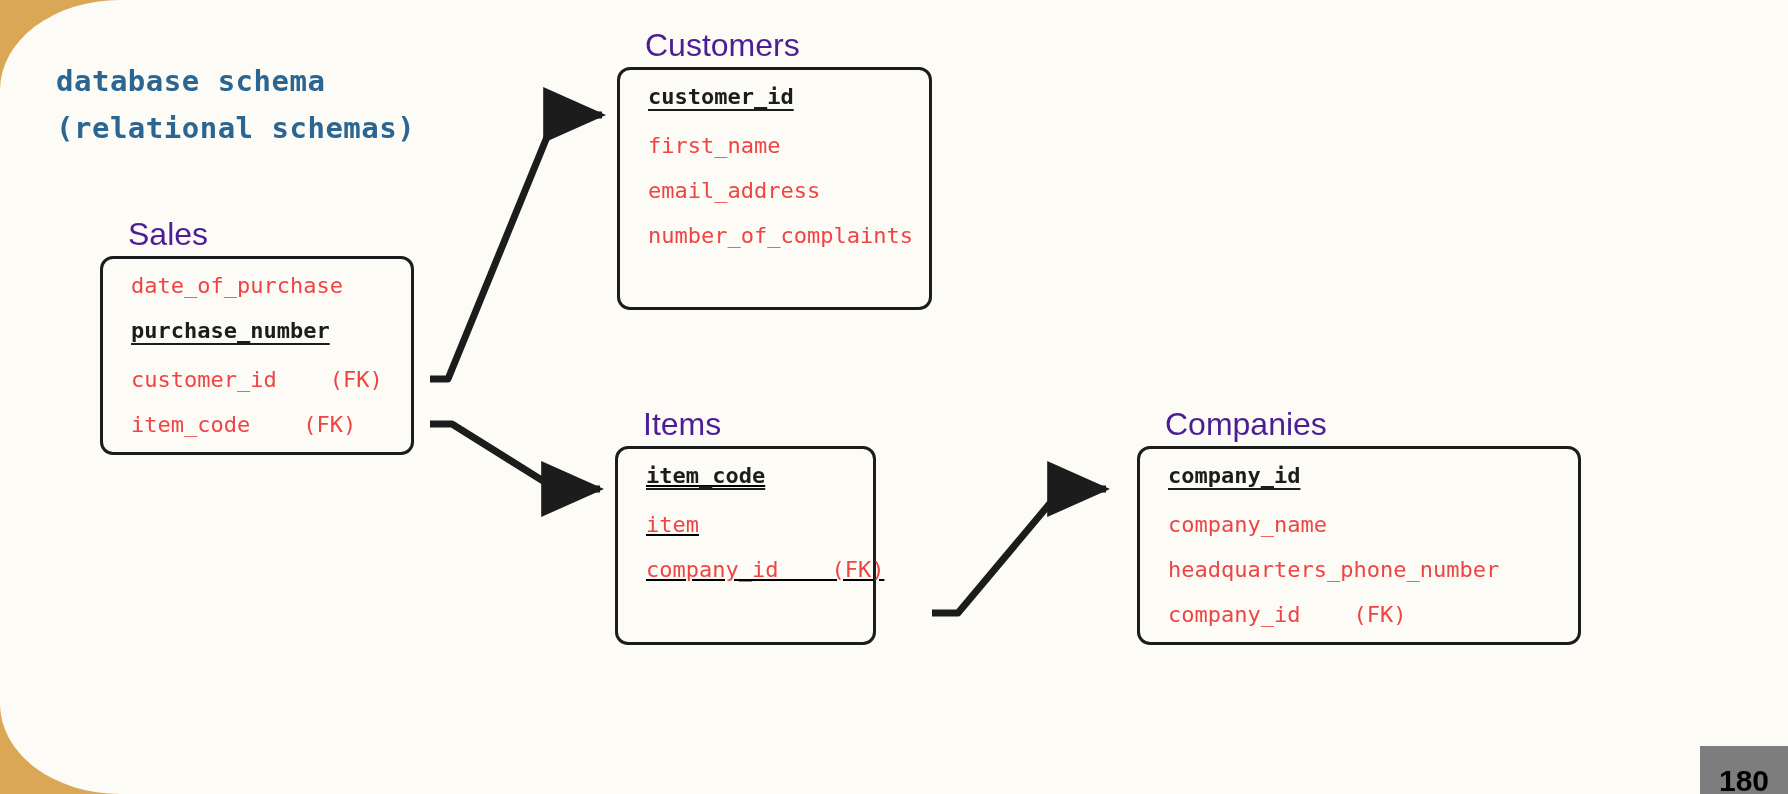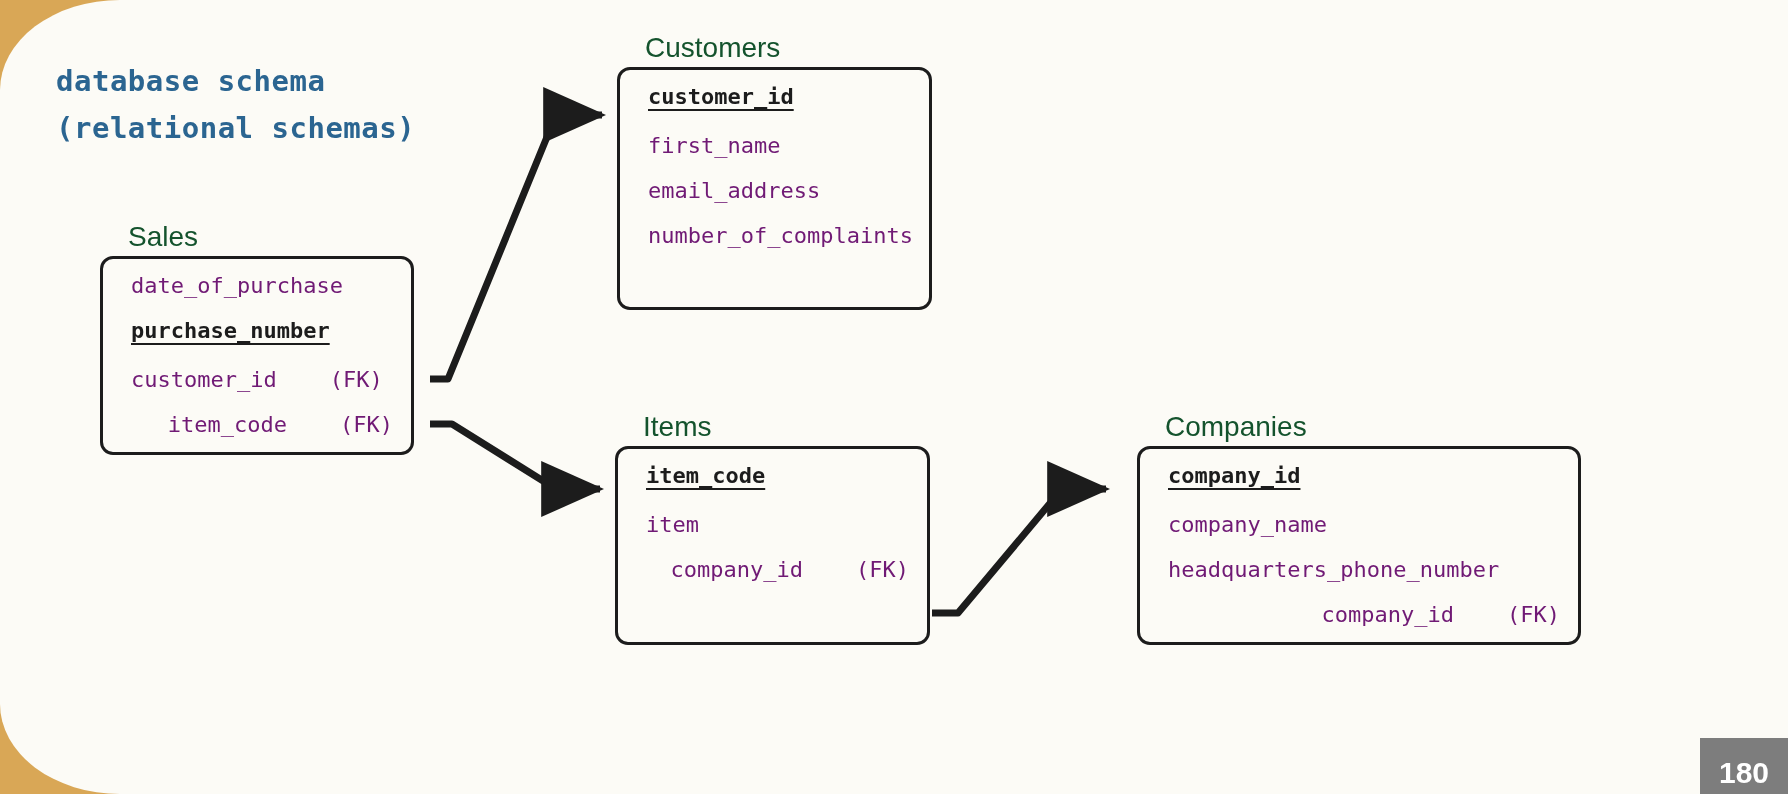--- a/index.html
+++ b/index.html
@@ -48,62 +48,62 @@
 
   
   .entity {
     position: absolute;
   }
   .entity-title {
     position: absolute;
     left: 28px;
     bottom: 100%;
     margin-bottom: 3px;
-    color: #14532d;
+    color: #4c1d95;
     font-family: "Liberation Sans", sans-serif;
-    font-size: 28px;
+    font-size: 32px;
     white-space: nowrap;
   }
   .entity-box {
     position: relative;
     box-sizing: border-box;
     width: 100%;
     height: 100%;
     border: 3px solid #1c1c1c;
     border-radius: 13px;
     background: #fcfbf6;
-    padding: 16px 18px 12px 28px;
+    padding: 16px 0 12px 28px;
   }
   .field {
     font-family: "DejaVu Sans Mono", monospace;
     font-size: 22px;
-    color: #701a75;
+    color: #ef4444;
     line-height: 1;
     margin-bottom: 23px;
     white-space: pre;
   }
-  .field:last-child { margin-bottom: 0; text-align: right; }
+  .field:last-child { margin-bottom: 0; }
   .field.pk {
     color: #1c1c1c;
     font-weight: bold;
     text-decoration: underline;
     text-underline-offset: 5px;
     text-decoration-thickness: 2px;
     margin-bottom: 27px;
   }
 
   
   .page-badge {
     position: absolute;
     right: 0;
     bottom: 0;
     width: 88px;
-    height: 56px;
+    height: 48px;
     background: #7d7d7d;
-    color: #ffffff;
+    color: #000000;
     font-family: "Liberation Sans", sans-serif;
     font-size: 30px;
     font-weight: bold;
     display: flex;
     align-items: flex-start;
     justify-content: center;
     overflow: hidden;
     line-height: 1;
     padding-top: 20px;
     box-sizing: border-box;
@@ -145,21 +145,21 @@
   <div class="entity" style="left:617px; top:67px; width:315px; height:243px;">
     <div class="entity-title">Customers</div>
     <div class="entity-box">
       <div class="field pk">customer_id</div>
       <div class="field">first_name</div>
       <div class="field">email_address</div>
       <div class="field">number_of_complaints</div>
     </div>
   </div>
 
-  <div class="entity" style="left:615px; top:446px; width:315px; height:199px;">
+  <div class="entity" style="left:615px; top:446px; width:261px; height:199px;text-decoration:underline;">
     <div class="entity-title">Items</div>
     <div class="entity-box">
       <div class="field pk">item_code</div>
       <div class="field">item</div>
       <div class="field">company_id    (FK)</div>
     </div>
   </div>
 
   <div class="entity" style="left:1121px; top:446px; width:444px; height:199px;margin-left:16px;">
     <div class="entity-title">Companies</div>

